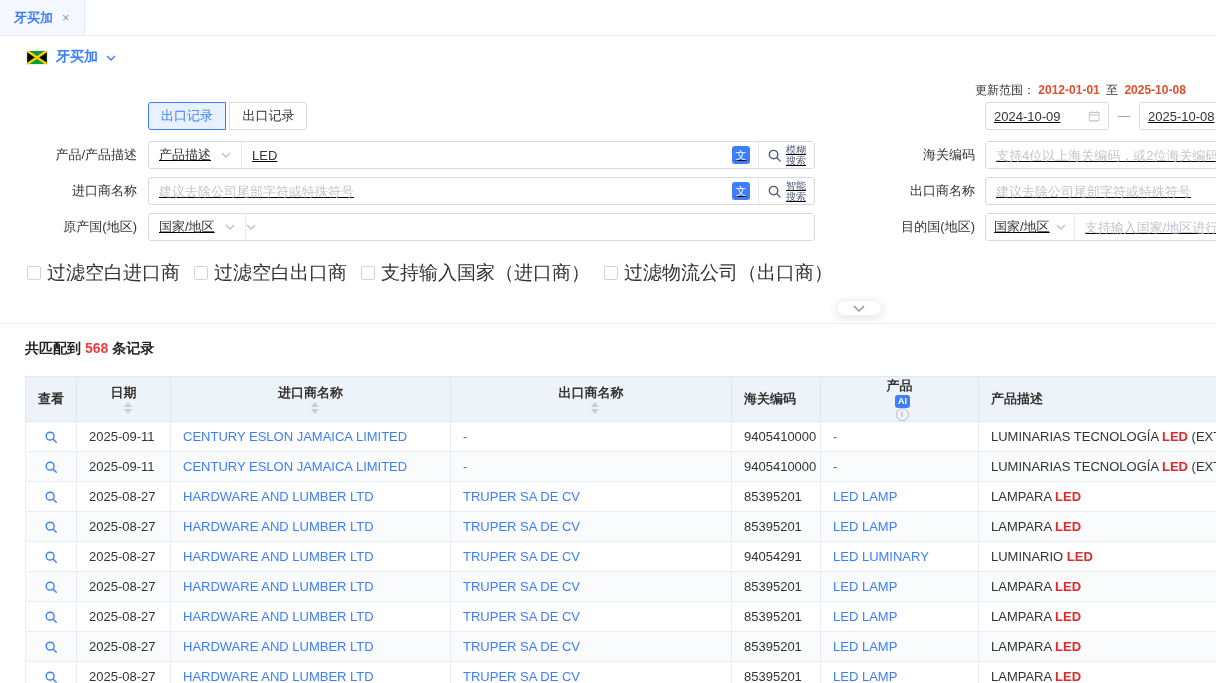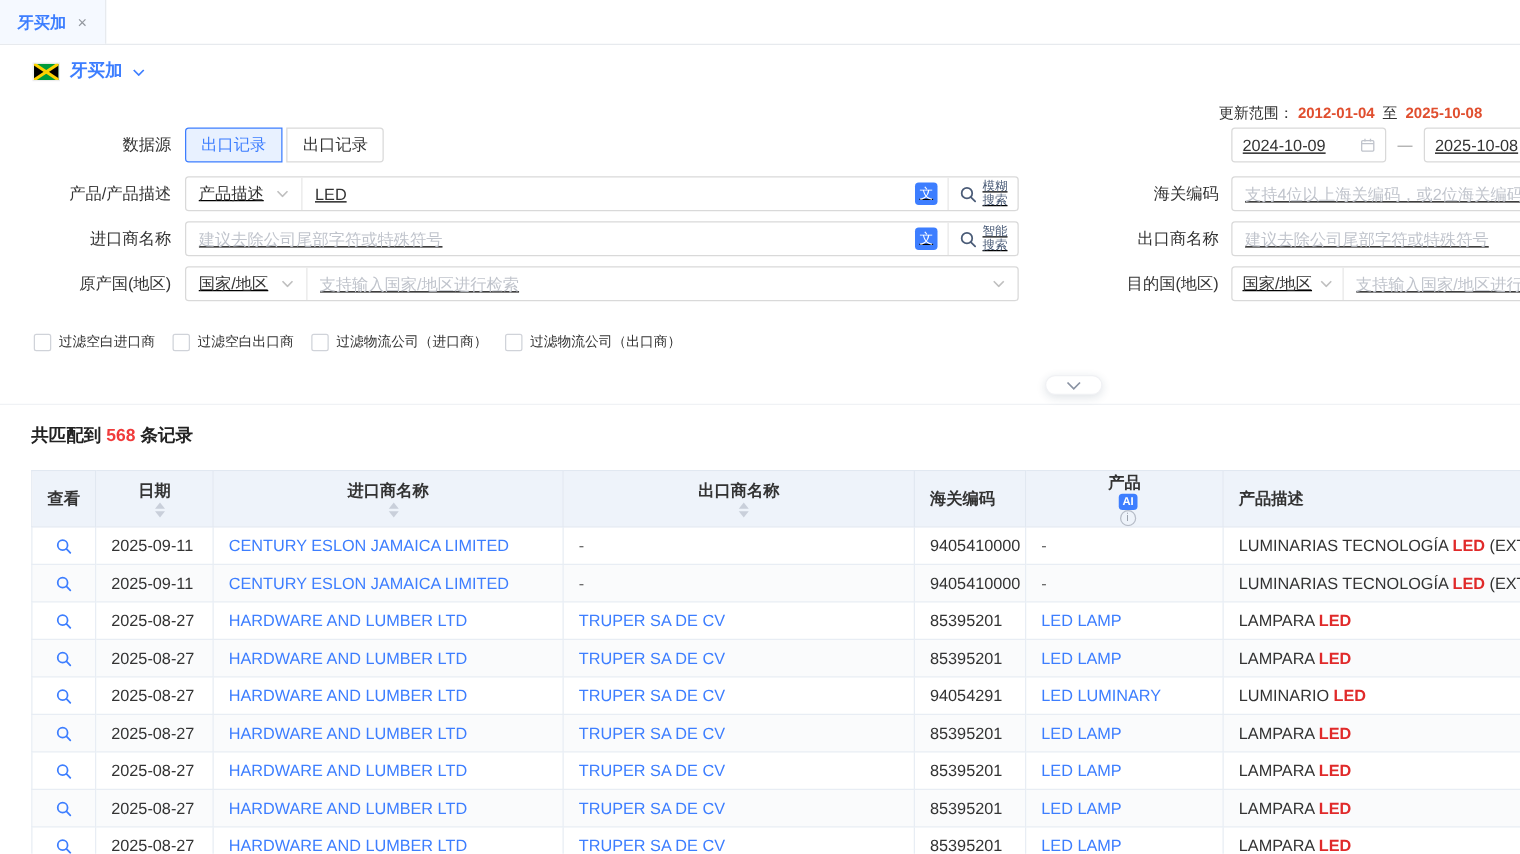--- a/index.html
+++ b/index.html
@@ -56,21 +56,21 @@
   .srch-seg { flex: 0 0 auto; height: 100%; border-left: 1px solid #e8e8e8; display: flex; align-items: center;
     gap: 4px; padding: 0 8px; cursor: pointer; }
   .two-line { display: flex; flex-direction: column; font-size: 10px; line-height: 11px; color: #4a5b77; }
   .tail-chev { flex: 0 0 auto; padding-right: 10px; display: flex; }
 
   .dates { display: flex; align-items: center; }
   .date-box { width: 124px; flex: 0 0 auto; padding: 0 8px; justify-content: space-between; }
   .dash { color: #999; margin: 0 9px; font-size: 12px; }
 
   .checks { display: flex; align-items: center; gap: 14px; padding-left: 27px; height: 18px; }
-  .chk { display: inline-flex; align-items: flex-end; gap: 6px; font-size: 11px; color: #333; cursor: pointer; white-space: nowrap; }
+  .chk { display: inline-flex; align-items: center; gap: 6px; font-size: 19px; color: #333; cursor: pointer; white-space: nowrap; }
   .chk .cbox { width: 14px; height: 14px; border: 1px solid #d0d3d9; border-radius: 2px; background: #fff; flex: 0 0 auto; }
 
   .collapse-btn { position: absolute; left: 836px; top: 222px; width: 46px; height: 16px; background: #fff;
     border: 1px solid #f0f1f4; border-radius: 8px; box-shadow: 0 2px 8px rgba(31,56,88,.14);
     display: flex; align-items: center; justify-content: center; cursor: pointer; }
 
   
   .results { padding: 16px 0 0 25px; }
   .summary { font-size: 14px; font-weight: 700; color: #222; }
   .summary .count { color: #f03b3b; margin: 0 4px; }
@@ -122,27 +122,26 @@
       <svg width="10" height="6" viewBox="0 0 10 6">
           <path d="M1 1 L5 5 L9 1" fill="none" stroke="#3d7eff" stroke-width="1.4"></path>
         </svg>
     </span>
   </div>
 
   <div class="filter-panel">
 
     <div class="update-range">
       <span>更新范围：</span>
-      <span class="red">2012-01-04</span>
+      <span class="red">2012-01-01</span>
       <span class="to">至</span>
       <span class="red">2025-10-08</span>
     </div>
 
     <div class="frow" style="top:24px">
-      <label class="lbl lbl-l">数据源</label>
       <div class="ctl-l">
         <button class="seg selected">出口记录</button>
         <button class="seg">出口记录</button>
       </div>
       <div class="ctl-r dates">
         <span class="box date-box">
           <input readonly="" value="2024-10-09" style="">
           <svg width="14" height="14" viewBox="0 0 14 14">
               <rect x="1.5" y="3" width="11" height="9.5" rx="1" fill="none" stroke="#c0c4cc" stroke-width="1.2"></rect>
               <line x1="1.5" y1="5.8" x2="12.5" y2="5.8" stroke="#c0c4cc" stroke-width="1.2"></line>
@@ -212,23 +211,20 @@
     </div>
 
     <div class="frow" style="top:135px">
       <label class="lbl lbl-l">原产国(地区)</label>
       <div class="ctl-l box grp-l">
         <span class="sel">
           <span>国家/地区</span>
           <svg width="10" height="6" viewBox="0 0 10 6">
               <path d="M1 1 L5 5 L9 1" fill="none" stroke="#bfbfbf" stroke-width="1.3"></path>
             </svg>
-        </span>
-        <span class="grow">
-          <input placeholder="支持输入国家/地区进行检索" style="">
         </span>
         <span class="tail-chev">
           <svg width="10" height="6" viewBox="0 0 10 6">
               <path d="M1 1 L5 5 L9 1" fill="none" stroke="#bfbfbf" stroke-width="1.3"></path>
             </svg>
         </span>
       </div>
       <label class="lbl lbl-r">目的国(地区)</label>
       <div class="ctl-r box grp-r">
         <span class="sel">
@@ -247,21 +243,21 @@
       <label class="chk">
         <span class="cbox"></span>
         <span>过滤空白进口商</span>
       </label>
       <label class="chk">
         <span class="cbox"></span>
         <span>过滤空白出口商</span>
       </label>
       <label class="chk">
         <span class="cbox"></span>
-        <span>过滤物流公司（进口商）</span>
+        <span>支持输入国家（进口商）</span>
       </label>
       <label class="chk">
         <span class="cbox"></span>
         <span>过滤物流公司（出口商）</span>
       </label>
     </div>
 
     <div class="collapse-btn">
       <svg width="12" height="7" viewBox="0 0 12 7">
           <path d="M1 1 L6 6 L11 1" fill="none" stroke="#8a93a3" stroke-width="1.4"></path>

